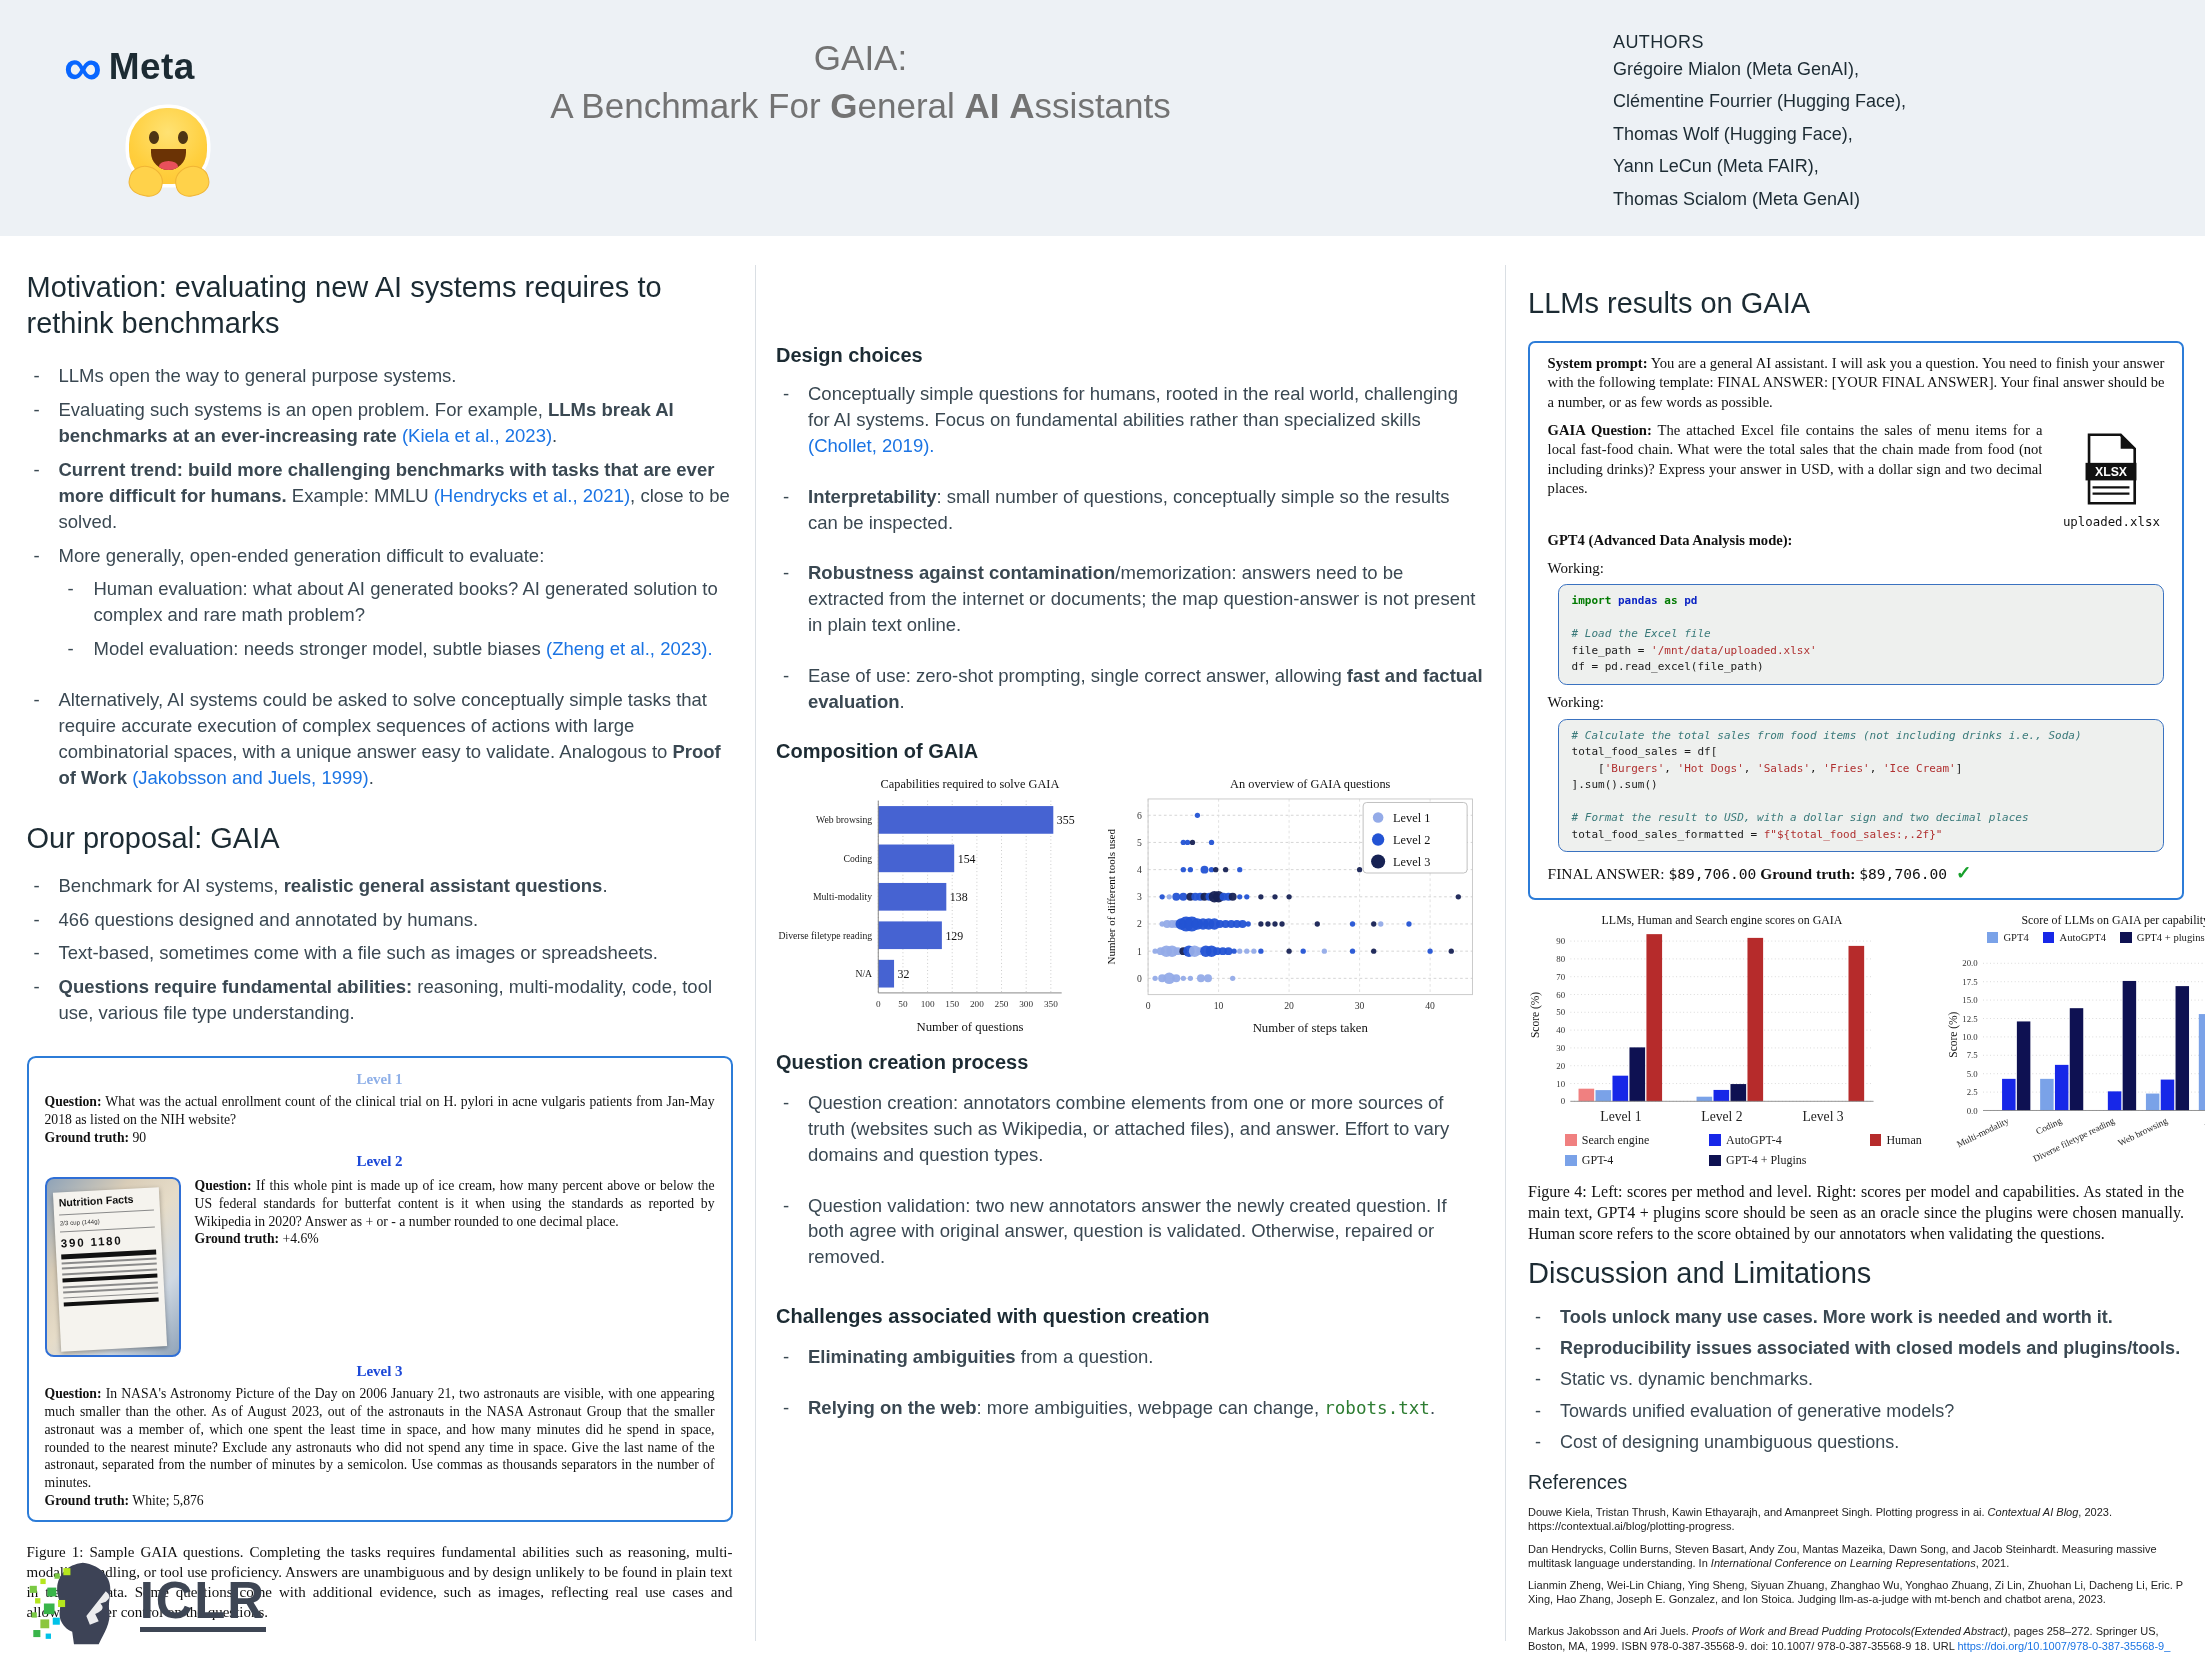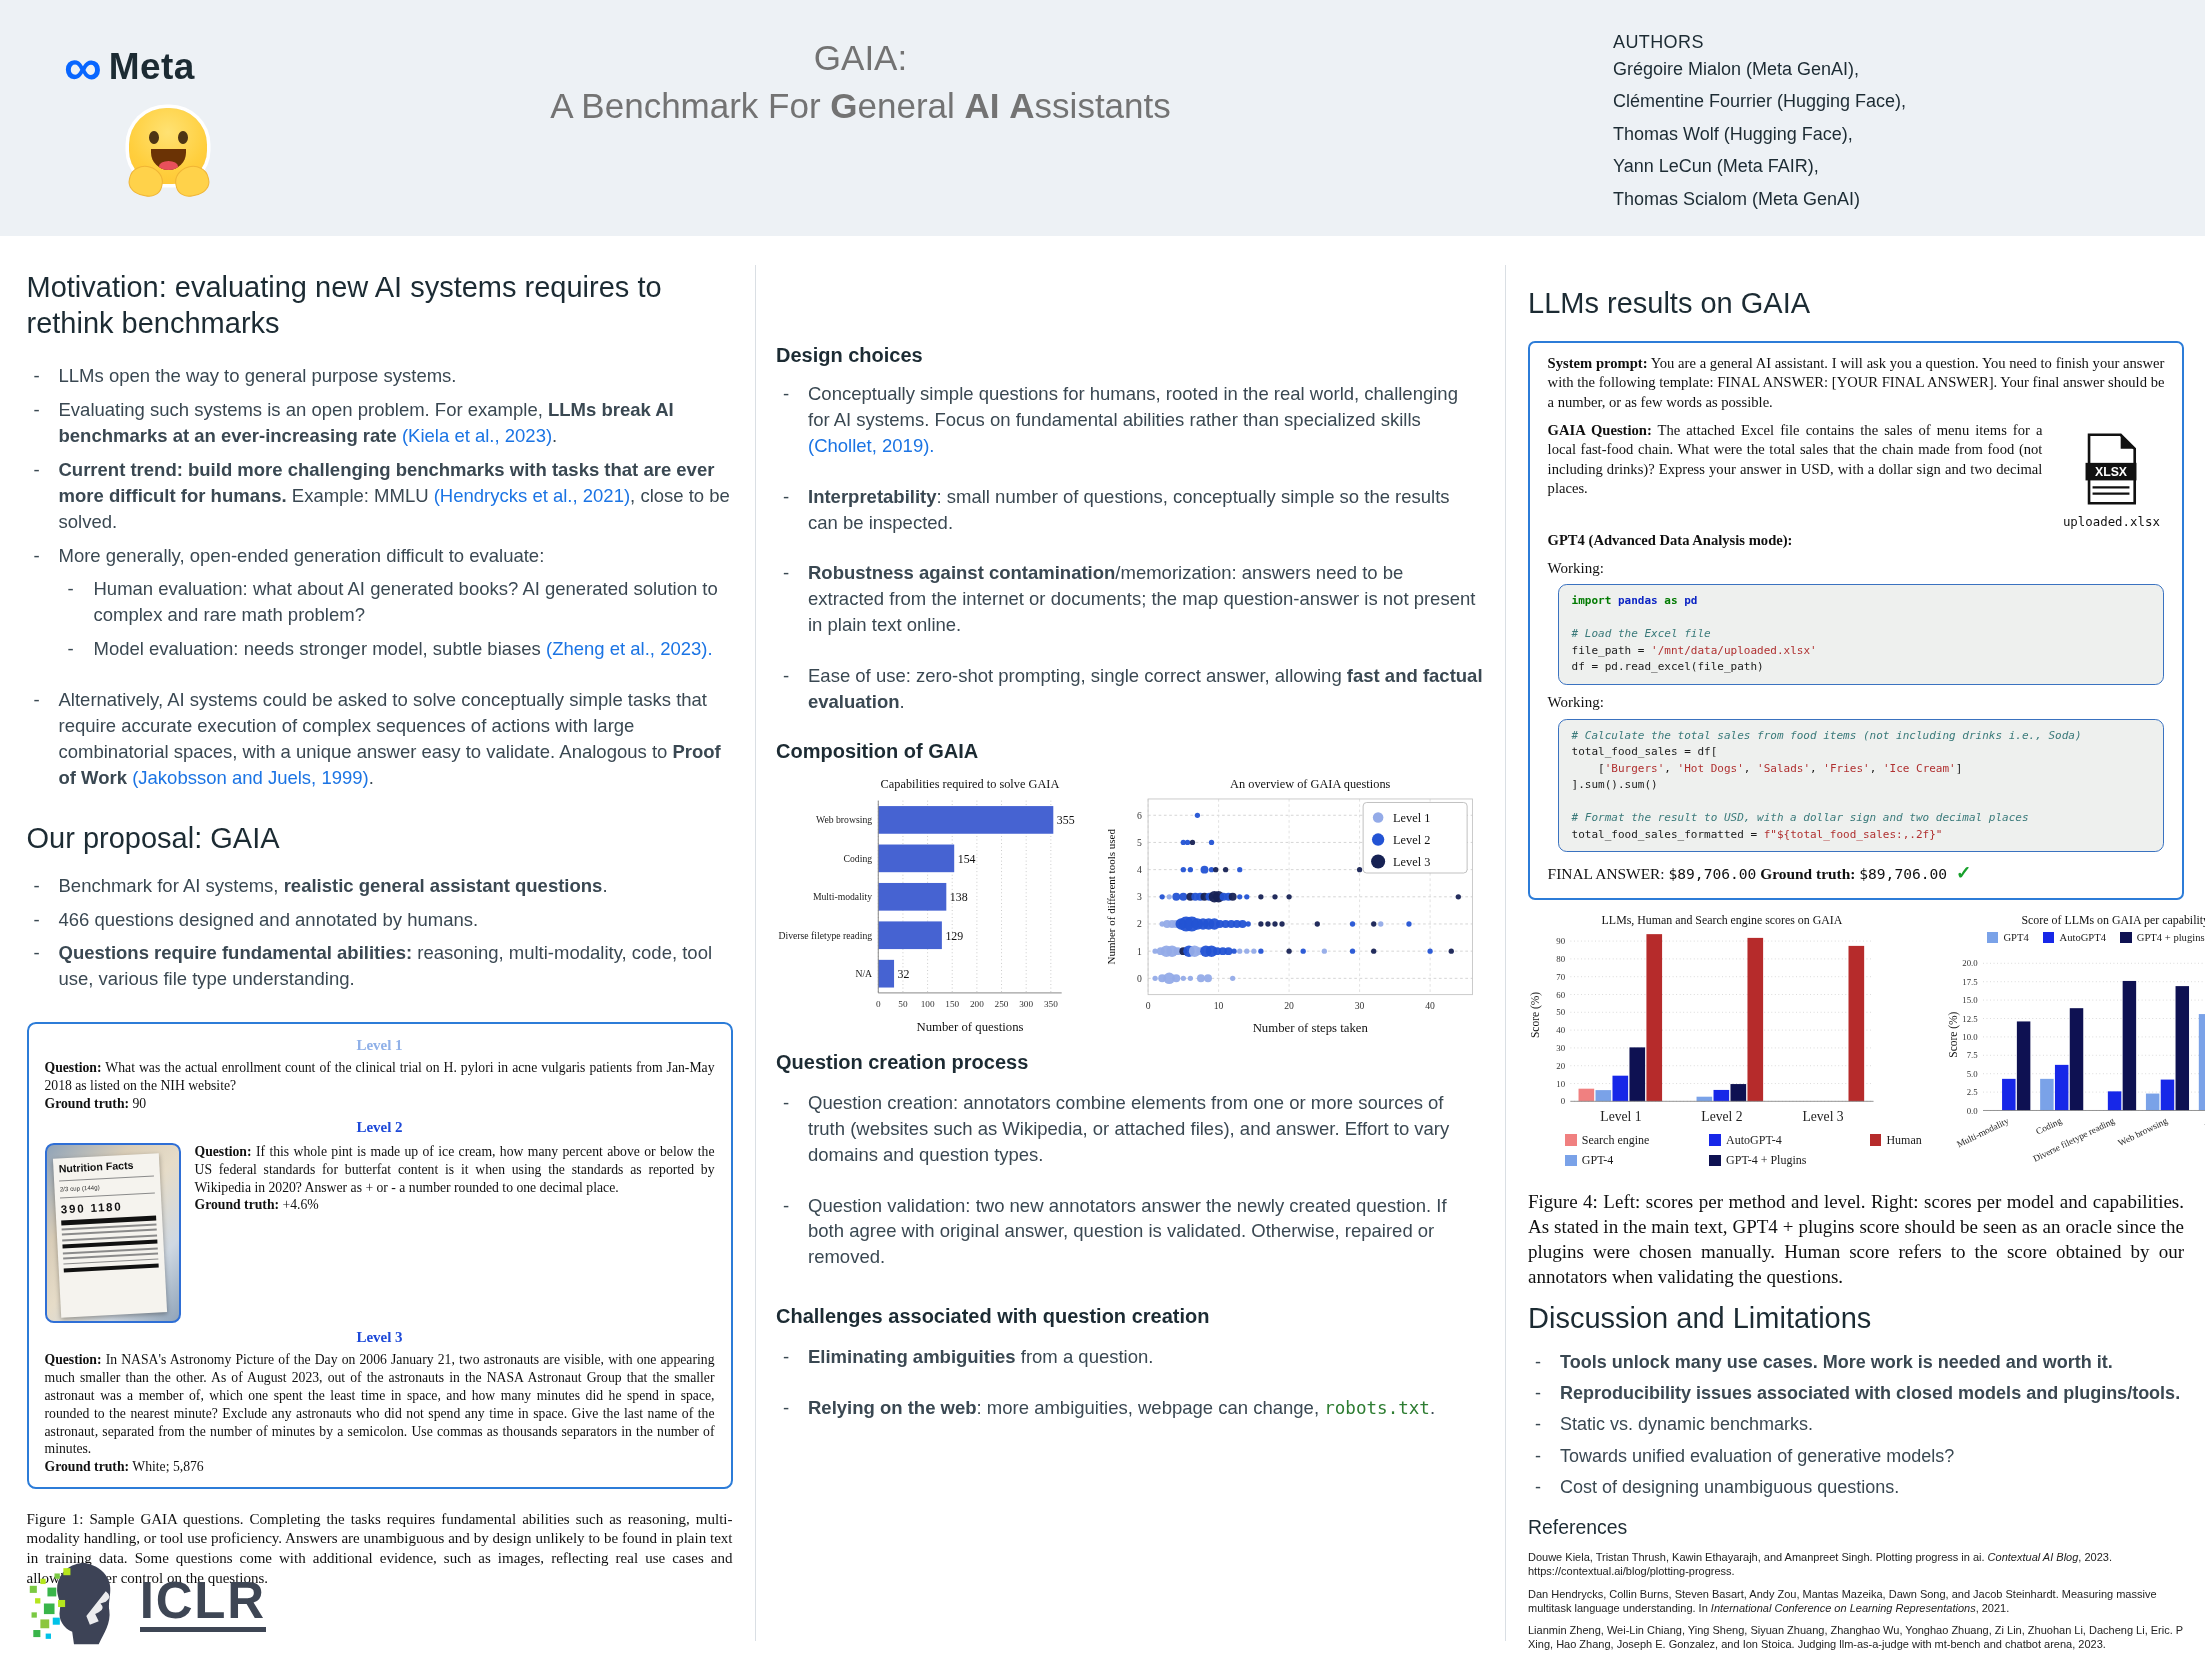--- a/index.html
+++ b/index.html
@@ -82,21 +82,21 @@
   .filecol{flex:0 0 106px;text-align:center;padding-top:12.4px;}
   .fname{font-family:"DejaVu Sans Mono",monospace;font-size:12.4px;color:#111;margin-top:3.5px;}
   .working{font-size:15px;margin:1.8px 0 5.3px;}
   .codeblock{background:#eef0ee;border:1.8px solid #3a72c0;border-radius:8.8px;padding:8px 12.4px;margin:3.5px 0 8.8px 10.6px;
              font-family:"DejaVu Sans Mono",monospace;font-size:11px;line-height:1.5;color:#1a1a1a;white-space:pre;}
   .finalrow{font-size:15.4px;margin-top:7px;}
   .refs-title{font-size:19.4px;font-weight:400;color:#1c2b33;margin-top:16px;}
   .refs{font-size:11px;line-height:1.3;color:#222;margin-top:10.6px;}
   .ref-item{margin-bottom:8px;}
   .ref-item.gap{margin-top:17.6px;}
-  .colR .figcap{font-size:19px;margin-top:13px;}
+  .colR .figcap{font-size:16px;margin-top:5px;}
 </style>
 </head>
 <body>
 
 <div>
 
   <header class="topbar">
     <div class="meta-logo">
       <span class="inf">∞</span>
       <span class="meta-word">Meta</span>
@@ -138,20 +138,21 @@
         <div class="bul"><span class="s-b">Current trend: build more challenging benchmarks with tasks that are ever more difficult for humans.</span><span class="s-p"> Example: MMLU </span><span class="s-l">(Hendrycks et al., 2021)</span><span class="s-p">, close to be solved.</span></div>
         <div class="bul"><span class="s-p">More generally, open-ended generation difficult to evaluate:</span></div>
         <div class="bul sub"><span class="s-p">Human evaluation: what about AI generated books? AI generated solution to complex and rare math problem?</span></div>
         <div class="bul sub"><span class="s-p">Model evaluation: needs stronger model, subtle biases </span><span class="s-l">(Zheng et al., 2023).</span></div>
         <div class="bul gap"><span class="s-p">Alternatively, AI systems could be asked to solve conceptually simple tasks that require accurate execution of complex sequences of actions with large combinatorial spaces, with a unique answer easy to validate. Analogous to </span><span class="s-b">Proof of Work </span><span class="s-l">(Jakobsson and Juels, 1999)</span><span class="s-p">.</span></div>
       </div>
     <h1 class="mtP">Our proposal: GAIA</h1>
     <div class="list" style="margin-top:16px">
         <div class="bul"><span class="s-p">Benchmark for AI systems, </span><span class="s-b">realistic general assistant questions</span><span class="s-p">.</span></div>
         <div class="bul"><span class="s-p">466 questions designed and annotated by humans.</span></div>
+        <div class="bul"><span class="s-p">Text-based, sometimes come with a file such as images or spreadsheets.</span></div>
         <div class="bul"><span class="s-b">Questions require fundamental abilities:</span><span class="s-p"> reasoning, multi-modality, code, tool use, various file type understanding.</span></div>
       </div>
 
     <div class="figbox serif">
       <div class="lvl lvl1">Level 1</div>
       <div class="fq"><span class="s-b">Question:</span><span class="s-p">  What was the actual enrollment count of the clinical trial on H. pylori in acne vulgaris patients from Jan-May 2018 as listed on the NIH website?</span></div>
       <div class="fq"><span class="s-b">Ground truth:</span><span class="s-p"> 90</span></div>
       <div class="lvl lvl23">Level 2</div>
       <div class="l2row">
         <div class="nutr">

